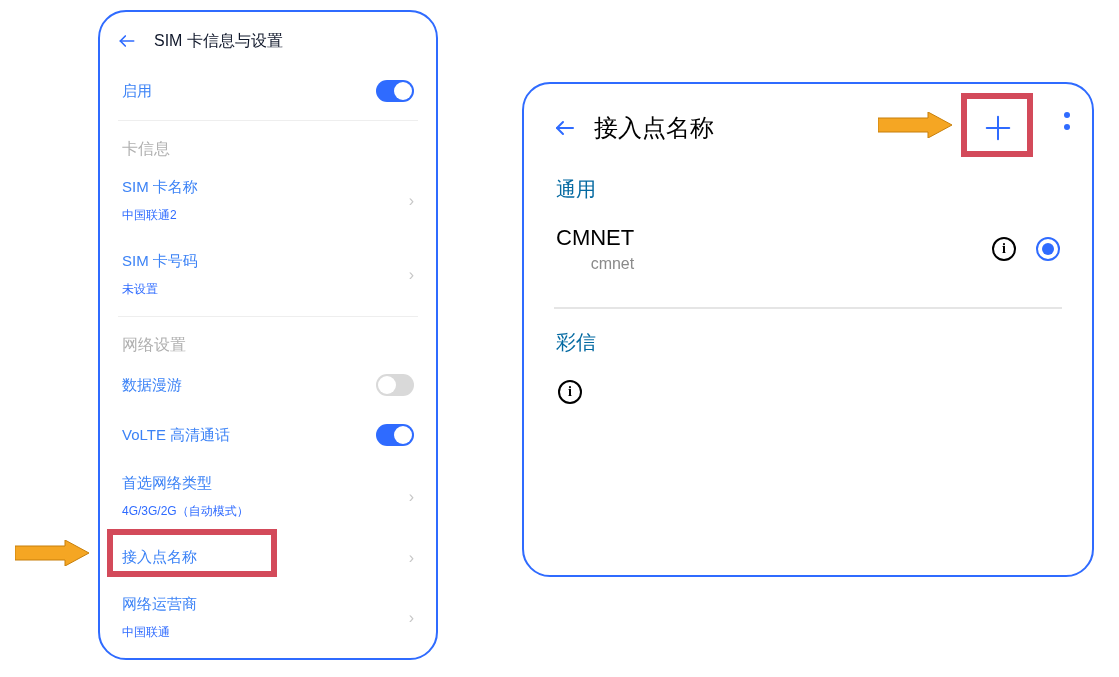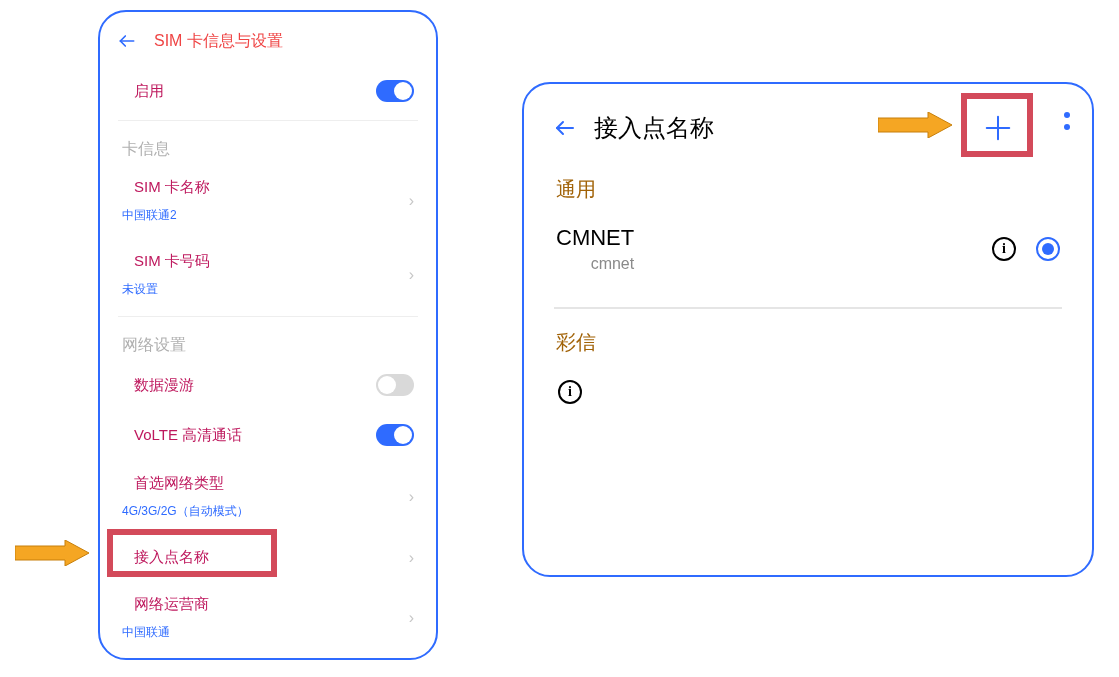--- a/index.html
+++ b/index.html
@@ -38,38 +38,37 @@
     width: 22px;
     height: 22px;
     display: inline-flex;
     align-items: center;
     justify-content: center;
     color: #2f6bff;
     margin-right: 16px;
   }
   .header-title {
     font-size: 16px;
-    color: #ef4444;
+    color: #0f172a;
   }
   .header-title-lg {
     font-size: 24px;
     color: #000;
     font-weight: 400;
   }
   .row {
     display: flex;
     align-items: center;
     justify-content: space-between;
     padding: 14px 22px;
     cursor: pointer;
   }
   .row-label {
     font-size: 15px;
-    color: #be185d;
-    margin-left: 12px;
+    color: #3b82f6;
   }
   .row-sub {
     font-size: 12px;
     color: #2f6bff;
     margin-top: 10px;
   }
   .section-header {
     font-size: 16px;
     color: #b0b0b0;
     padding: 14px 22px 4px 22px;
@@ -107,21 +106,21 @@
     pointer-events: none;
   }
   .arrow-callout {
     position: absolute;
     width: 74px;
     height: 26px;
   }
   
   .apn-section-header {
     font-size: 20px;
-    color: #a16207;
+    color: #0369a1;
     padding: 16px 32px 6px 32px;
   }
   .apn-row {
     display: flex;
     align-items: center;
     justify-content: space-between;
     padding: 16px 32px;
   }
   .apn-name {
     font-size: 22px;

